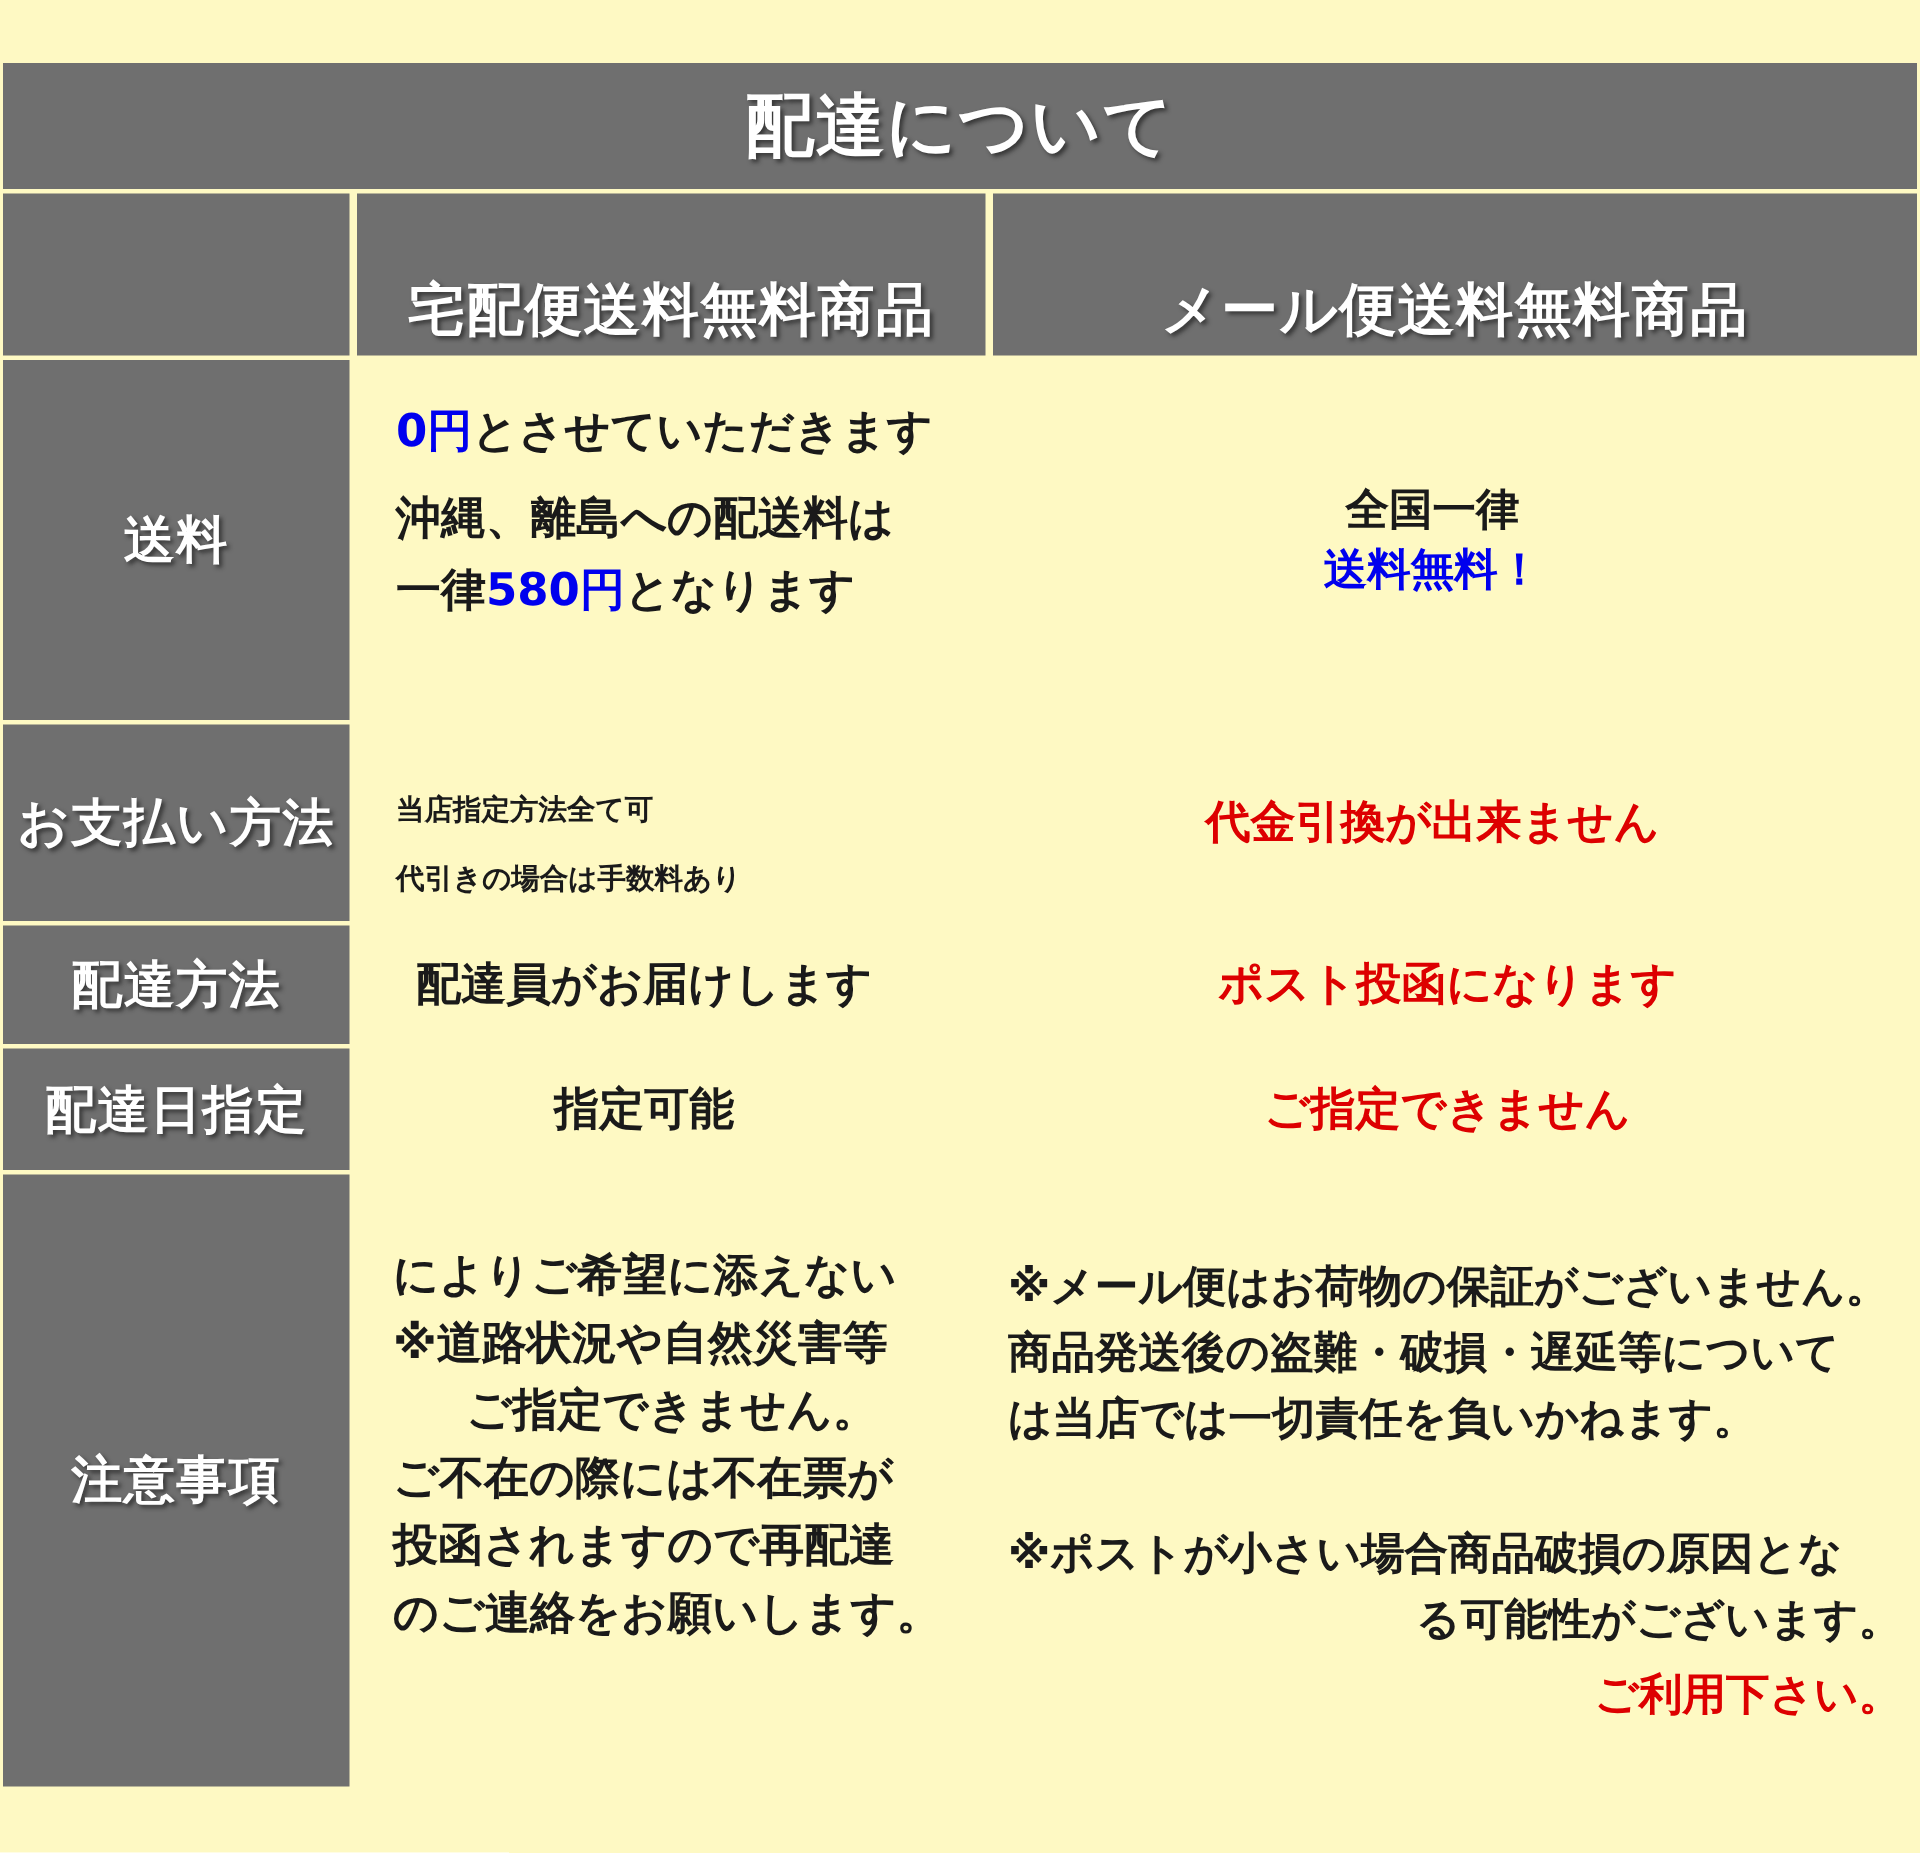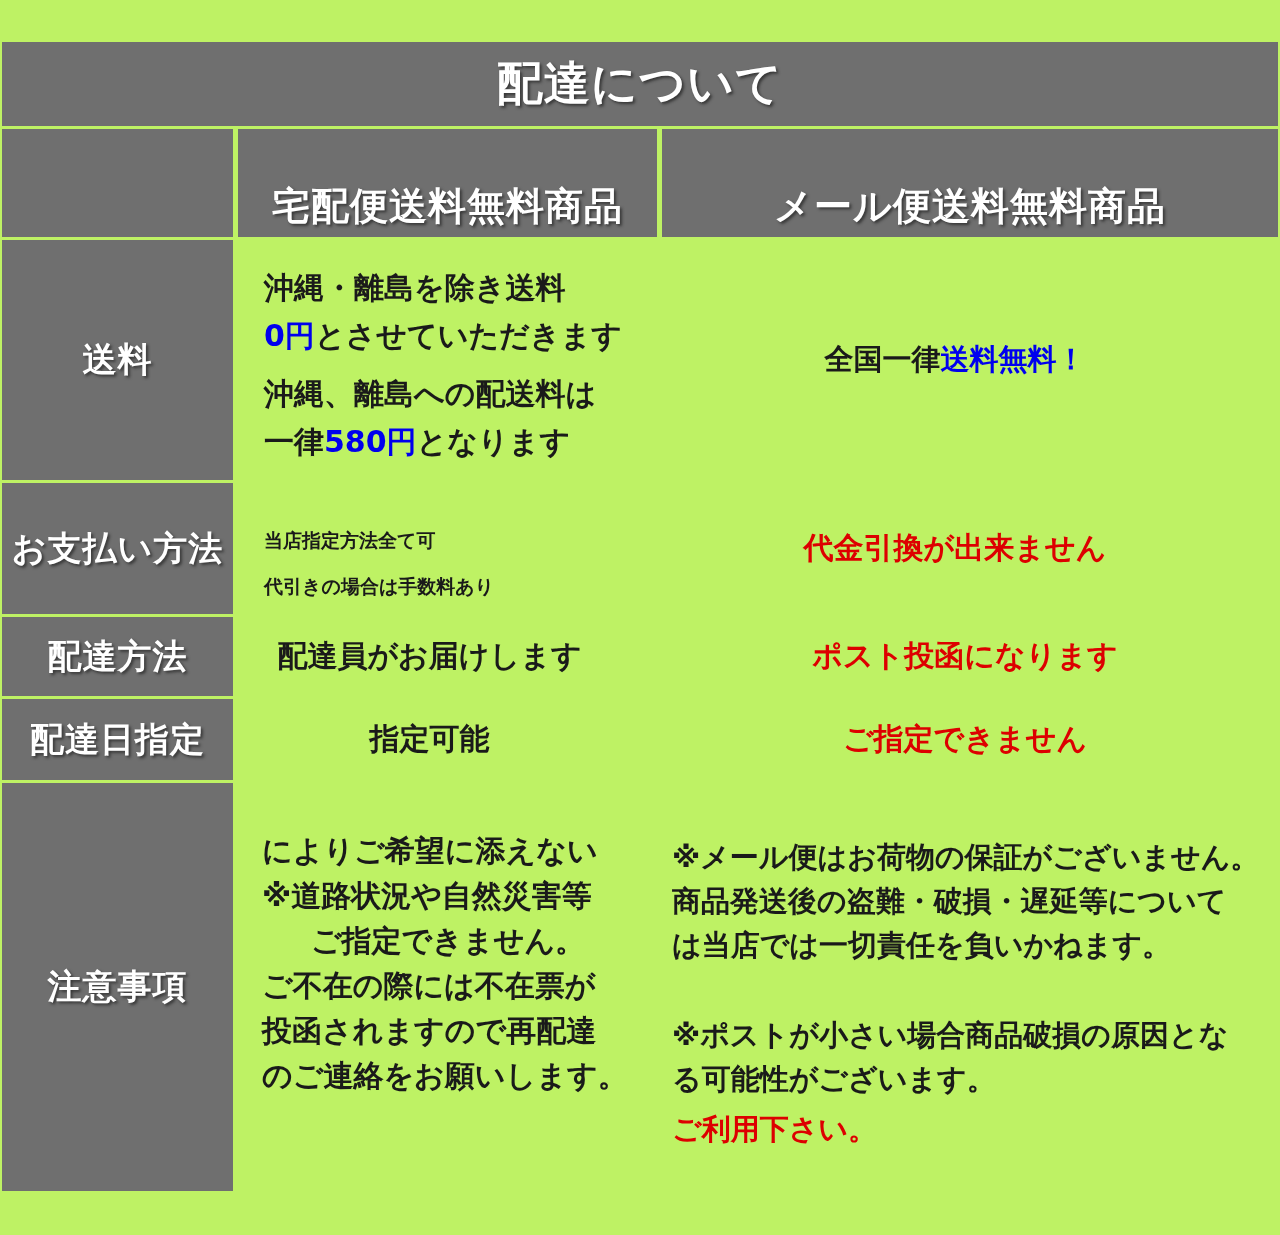--- a/index.html
+++ b/index.html
@@ -1,17 +1,17 @@
 <!DOCTYPE html>
 <html><head>
 <meta charset="utf-8">
 <style>
   html,body { margin:0; padding:0; background:#ffffff; }
   .page {
-    position:relative; width:1280px; height:1235px; background:#bef264;
+    position:relative; width:1280px; height:1235px; background:#fef9c3;
     font-family:"DejaVu Sans","Liberation Sans",sans-serif;
     overflow:hidden;
   }
   .dtable {
     position:absolute; left:2px; top:42px; width:1276px;
     display:grid;
     grid-template-columns:231px 419px 616px;
     grid-template-rows:84px 108px 240px 131px 79px 81px 408px;
     row-gap:3px; column-gap:5px;
   }
@@ -28,39 +28,39 @@
   .rowlabel-text { font-size:34px; }
 
   .body-bold { font-weight:bold; color:#1a1a1a; }
   .blue { color:#0000ee; }
   .red  { color:#dd0000; }
 
   
   .ship-cell { padding:24px 0 0 26px; font-size:30px; line-height:48px; }
   .ship-cell .p2 { margin-top:10px; }
   
-  .ship-mail { font-size:29px; padding-right:30px; white-space:nowrap; }
+  .ship-mail { font-size:29px; padding-right:30px; white-space:nowrap;flex-direction:column; }
 
   
   .pay-cell { padding:34px 0 0 26px; font-size:19px; line-height:46px; }
   .pay-mail { font-size:30px; padding-right:30px; }
 
   
   .mid-center { font-size:30px; padding-right:36px; }
   .mail-center { font-size:30px; padding-right:10px; }
 
   
   .notes-mid { padding:45px 23px 0 24px; font-size:30px; line-height:45px; }
   .notes-mid .line { text-align:left; }
   .notes-mid .line.center { text-align:center; }
   .notes-mail { padding:52px 10px 0 10px; font-size:29px; line-height:44px; }
   .notes-mail .p2 { margin-top:46px; }
   .notes-mail .p3 { margin-top:6px; }
   .notes-mail .line { text-align:left; }
-  .notes-mail .line.center { text-align:left; }
+  .notes-mail .line.center { text-align:right; }
 </style>
 </head>
 <body>
 
 <div class="page">
   <div class="dtable">
 
     <div class="gray cflex title-cell">
       <span class="wtext title-text">配達について</span>
     </div>
@@ -71,23 +71,20 @@
     </div>
     <div class="gray cflex">
       <span class="wtext colhead-text">メール便送料無料商品</span>
     </div>
 
     <div class="gray cflex">
       <span class="wtext rowlabel-text">送料</span>
     </div>
     <div class="body-bold ship-cell">
       <div class="p1">
-        <div>
-          <span>沖縄・離島を除き送料</span>
-        </div>
         <div>
           <span class="blue">0円</span><span>とさせていただきます</span>
         </div>
       </div>
       <div class="p2">
         <div>
           <span>沖縄、離島への配送料は</span>
         </div>
         <div>
           <span>一律</span><span class="blue">580円</span><span>となります</span>

